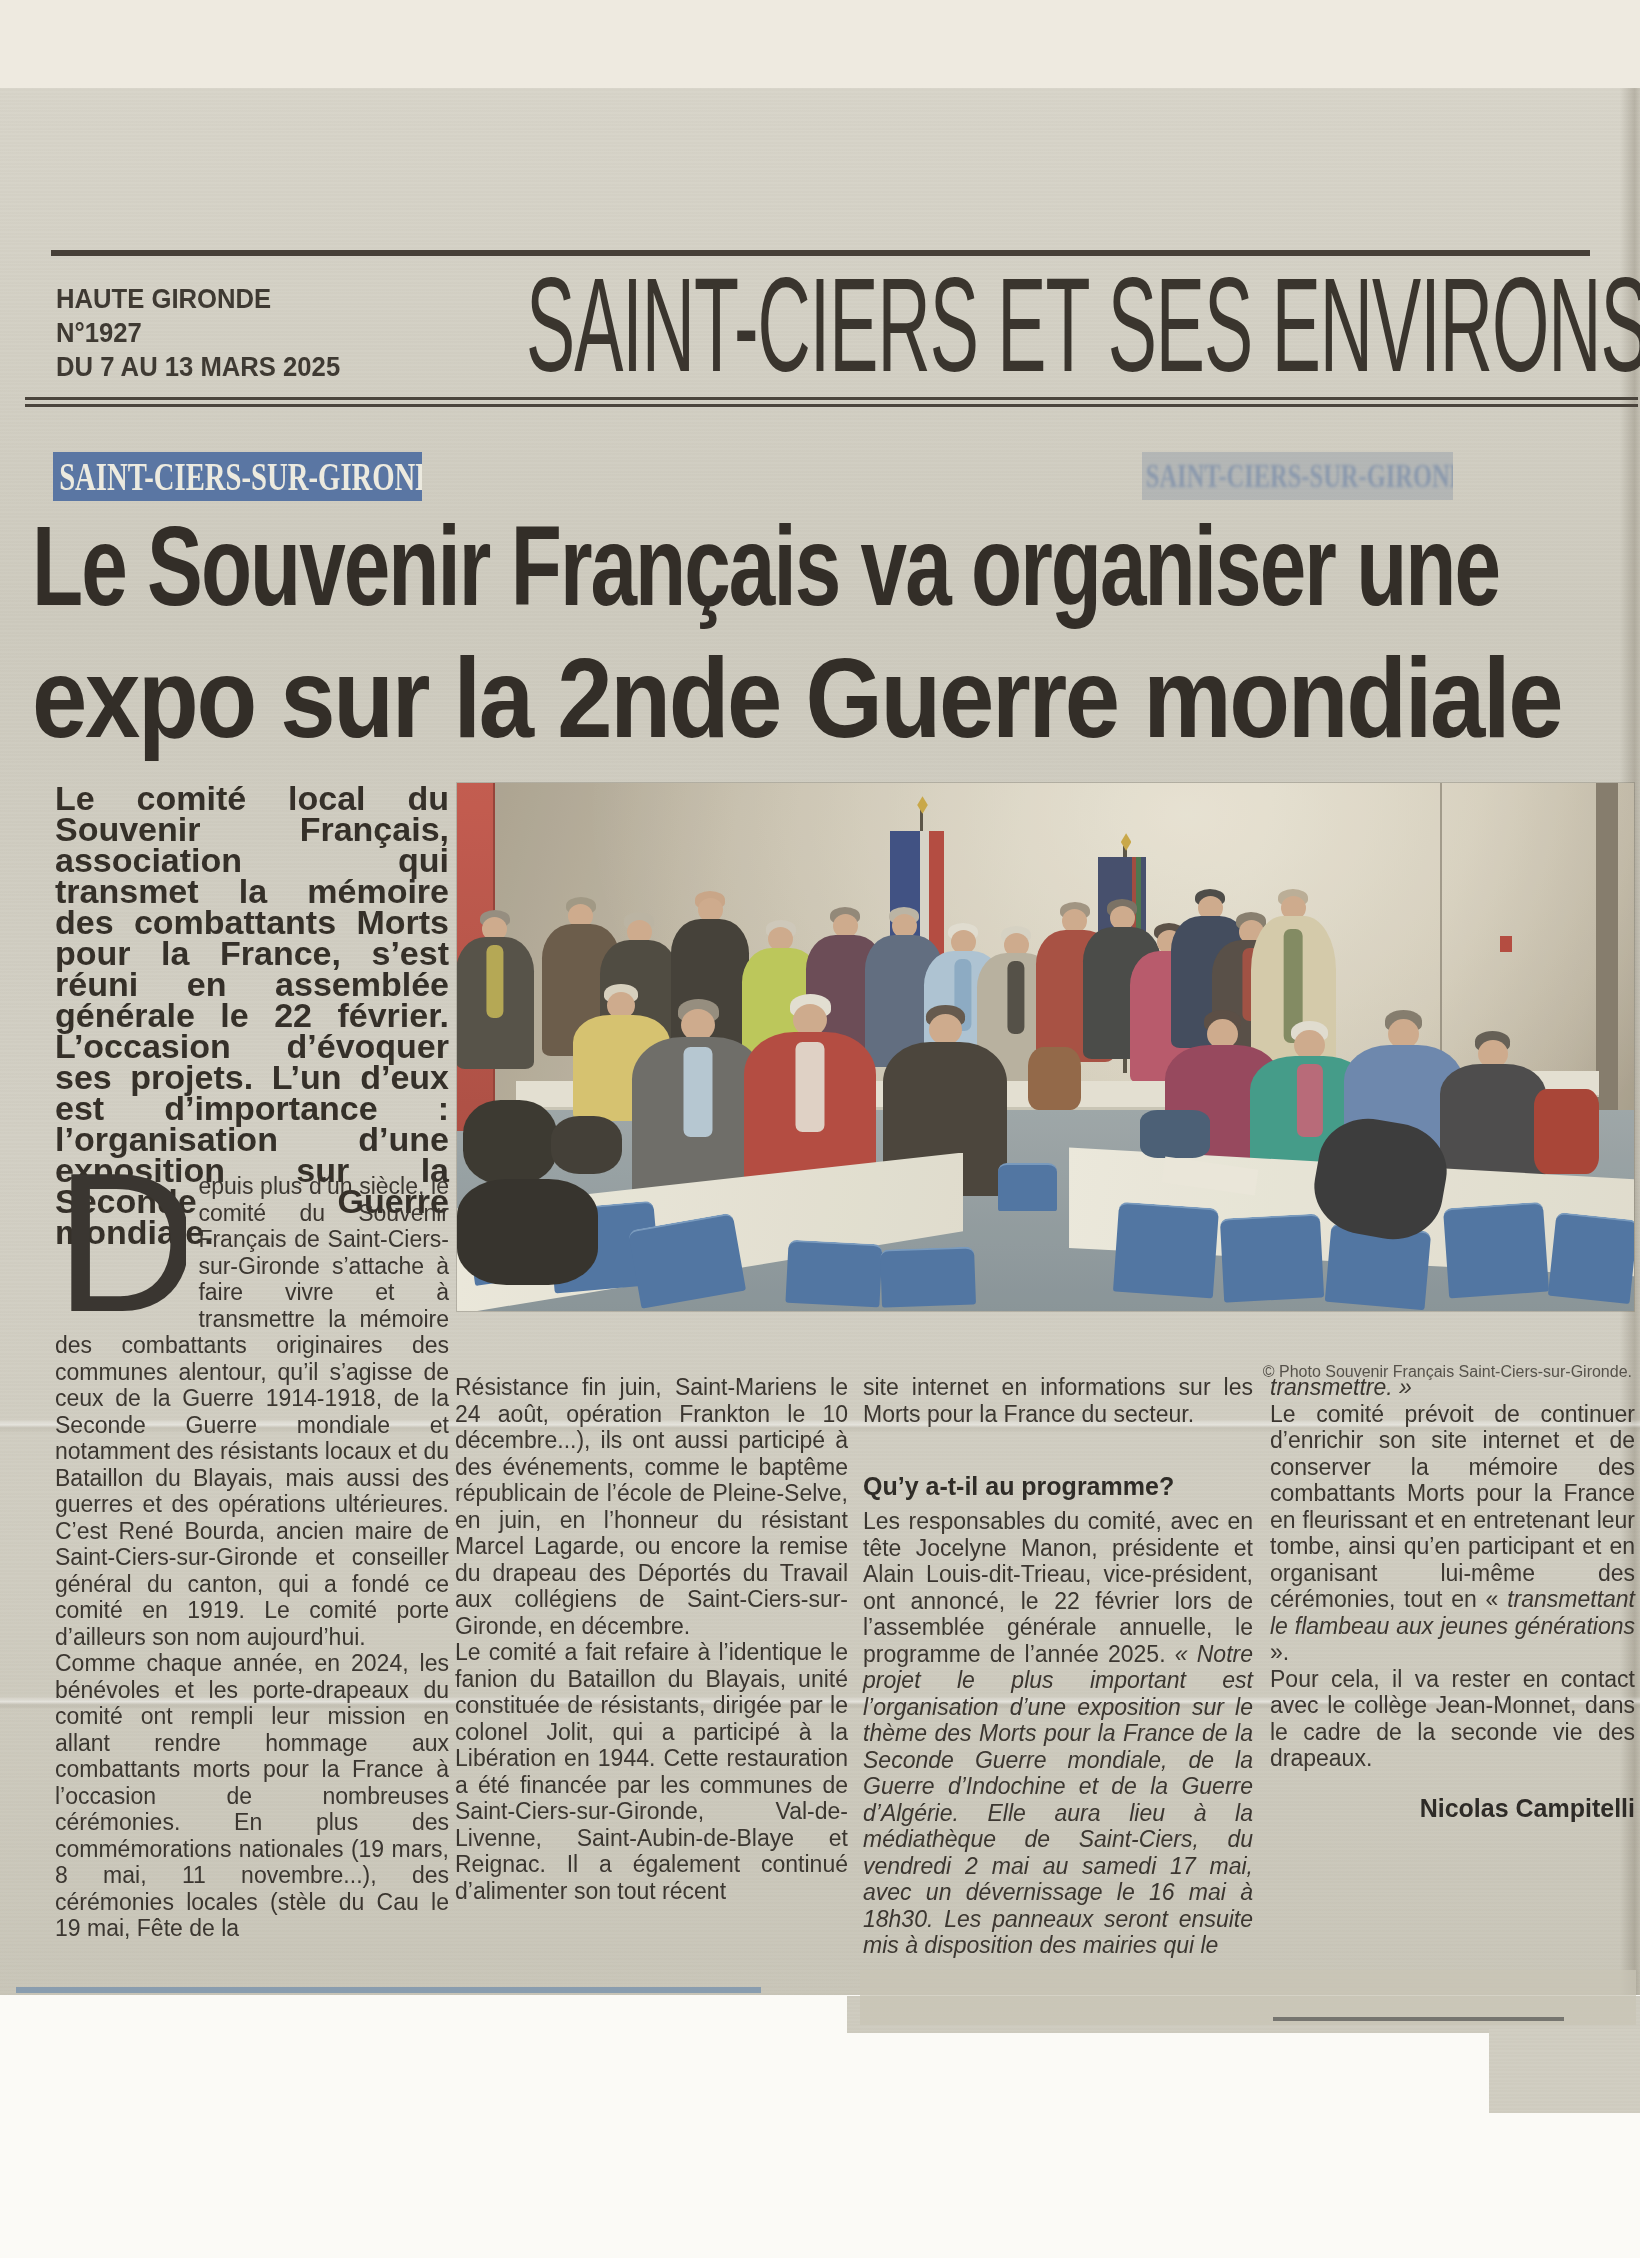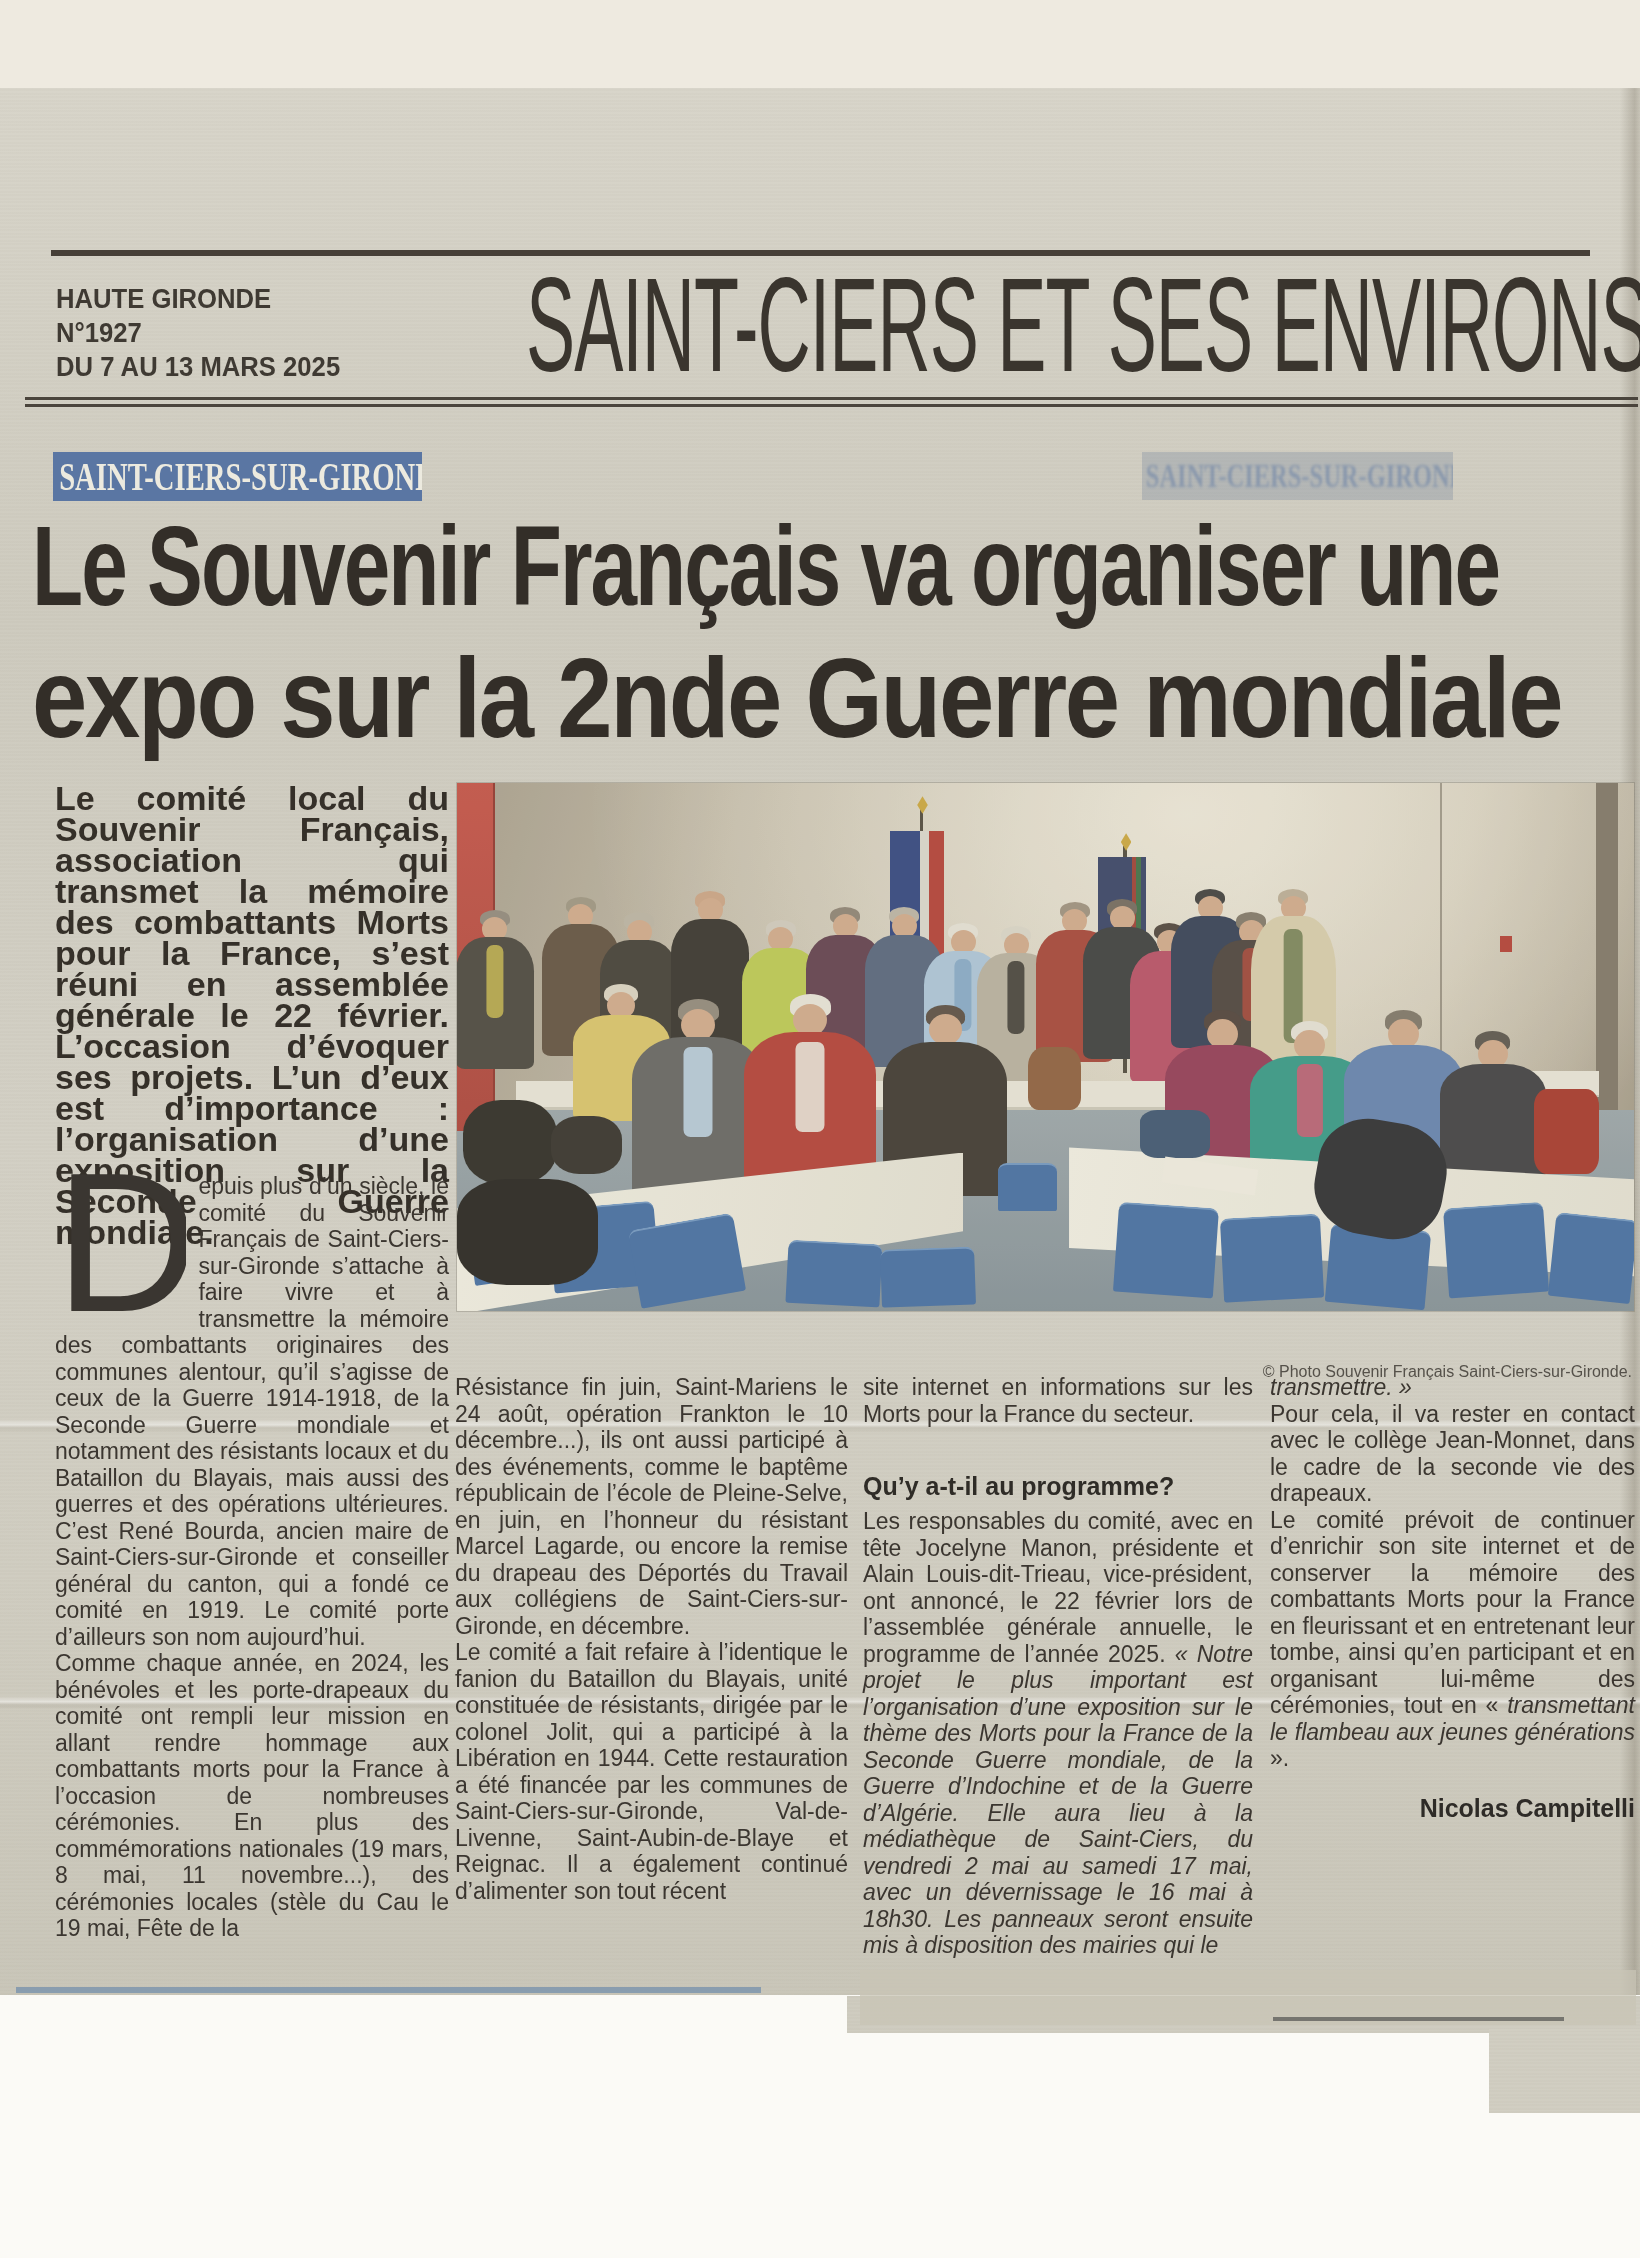--- a/index.html
+++ b/index.html
@@ -354,19 +354,19 @@
   </div>
 
   <div class="col col3">
     <p>site internet en informations sur les Morts pour la France du secteur.</p>
     <div class="subhead">Qu’y a-t-il au programme?</div>
     <p><span>Les responsables du comité, avec en tête Jocelyne Manon, présidente et Alain Louis-dit-Trieau, vice-président, ont annoncé, le 22 février lors de l’assemblée générale annuelle, le programme de l’année 2025. </span><span class="it">« Notre projet le plus important est l’organisation d’une exposition sur le thème des Morts pour la France de la Seconde Guerre mondiale, de la Guerre d’Indochine et de la Guerre d’Algérie. Elle aura lieu à la médiathèque de Saint-Ciers, du vendredi 2 mai au samedi 17 mai, avec un dévernissage le 16 mai à 18h30. Les panneaux seront ensuite mis à disposition des mairies qui le</span></p>
   </div>
 
   <div class="col col4">
     <p><span class="it">transmettre. »</span></p>
+    <p><span>Le comité prévoit de continuer d’enrichir son site internet et de conserver la mémoire des combattants Morts pour la France en fleurissant et en entretenant leur tombe, ainsi qu’en participant et en organisant lui-même des cérémonies, tout en « </span><span class="it">transmettant le flambeau aux jeunes générations</span><span> ».</span></p>
     <p>Pour cela, il va rester en contact avec le collège Jean-Monnet, dans le cadre de la seconde vie des drapeaux.</p>
-    <p><span>Le comité prévoit de continuer d’enrichir son site internet et de conserver la mémoire des combattants Morts pour la France en fleurissant et en entretenant leur tombe, ainsi qu’en participant et en organisant lui-même des cérémonies, tout en « </span><span class="it">transmettant le flambeau aux jeunes générations</span><span> ».</span></p>
     <div class="byline">Nicolas Campitelli</div>
   </div>
 
 </div>
 
 
 </body></html>

